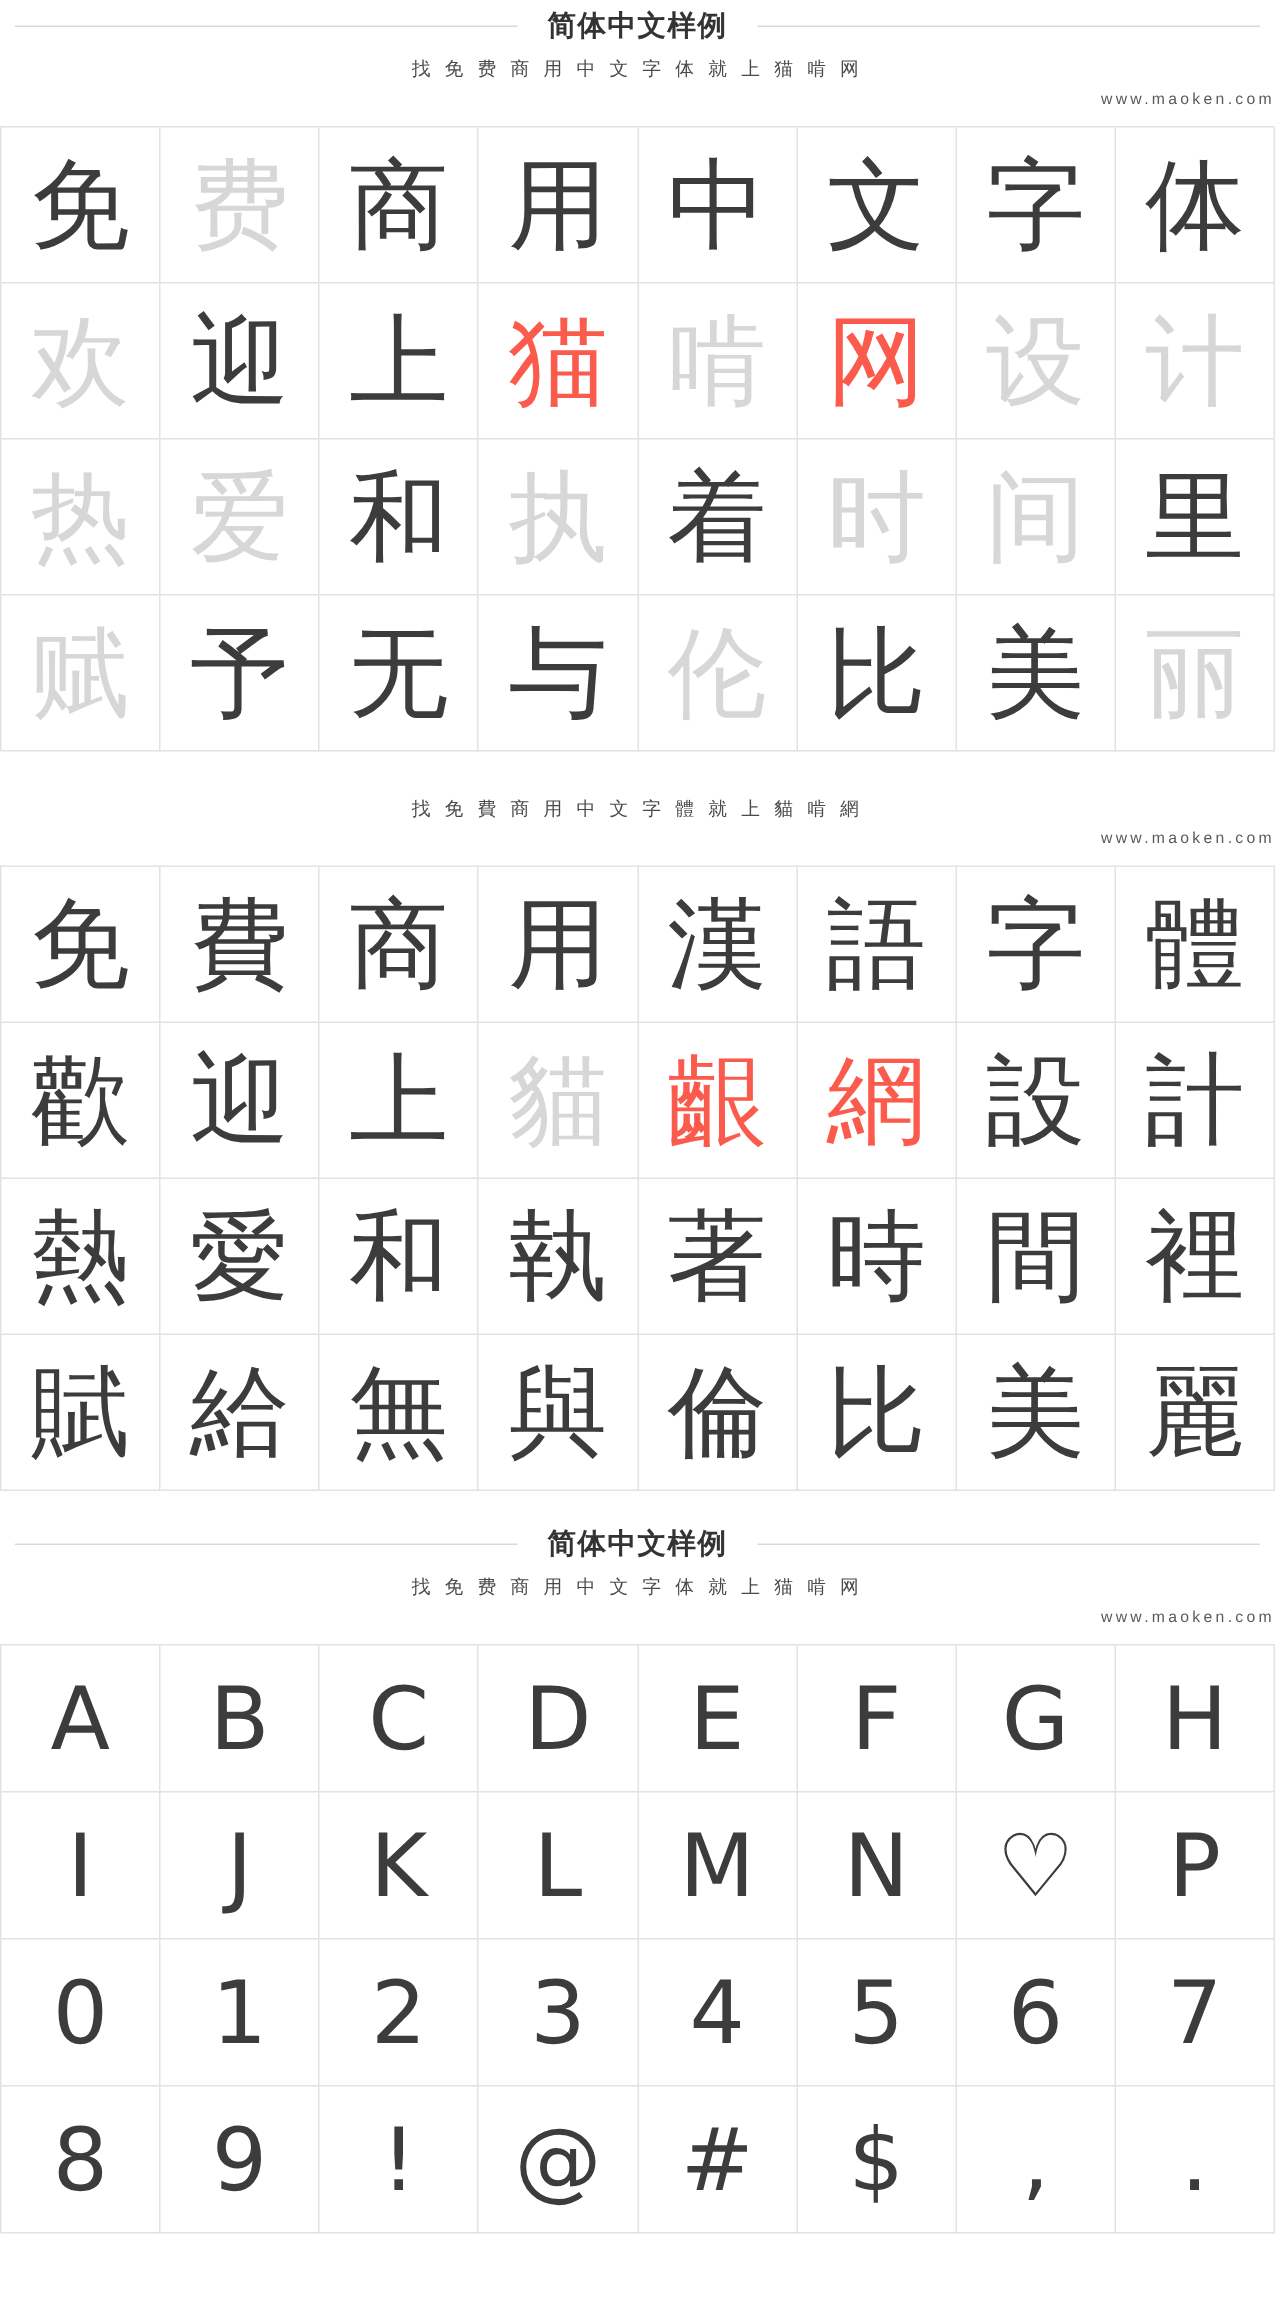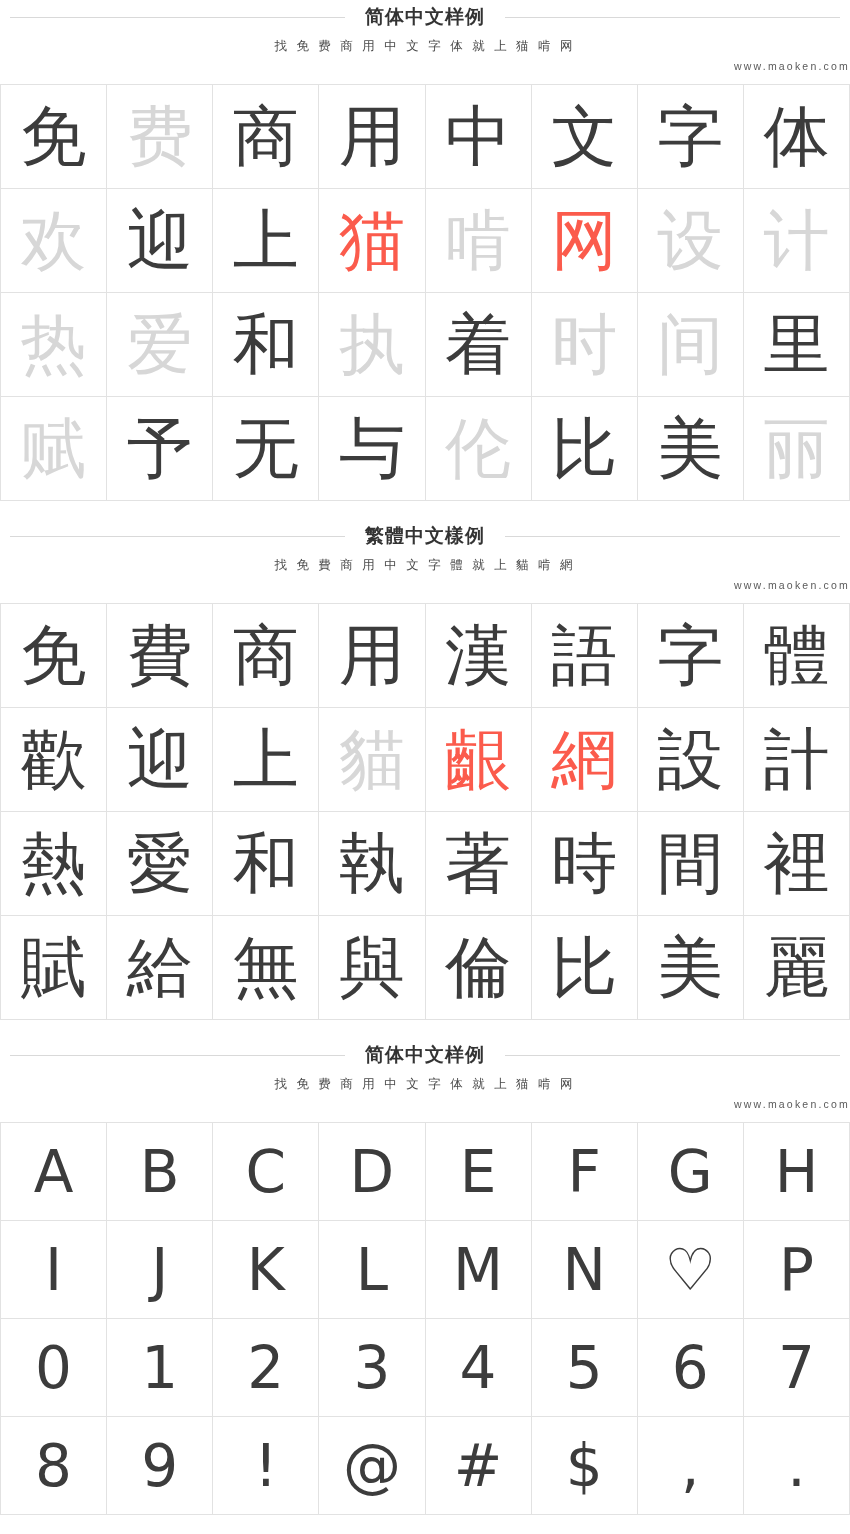--- a/index.html
+++ b/index.html
@@ -205,25 +205,20 @@
             <span class="glyph">美</span>
           </div>
           <div class="cell">
             <span class="glyph light">丽</span>
           </div>
         </div>
       </div>
       <div class="sec-gap"></div>
       <div class="section">
         <div class="section-head">
-          <div class="title-row">
-            <div class="rule"></div>
-            <div class="sec-title">繁體中文樣例</div>
-            <div class="rule"></div>
-          </div>
           <div class="sub1">找 免 費 商 用 中 文 字 體 就 上 貓 啃 網</div>
           <div class="sub2">www.maoken.com</div>
         </div>
         <div class="sec-gap-sm"></div>
         <div class="grid">
           <div class="cell">
             <span class="glyph">免</span>
           </div>
           <div class="cell">
             <span class="glyph">費</span>

